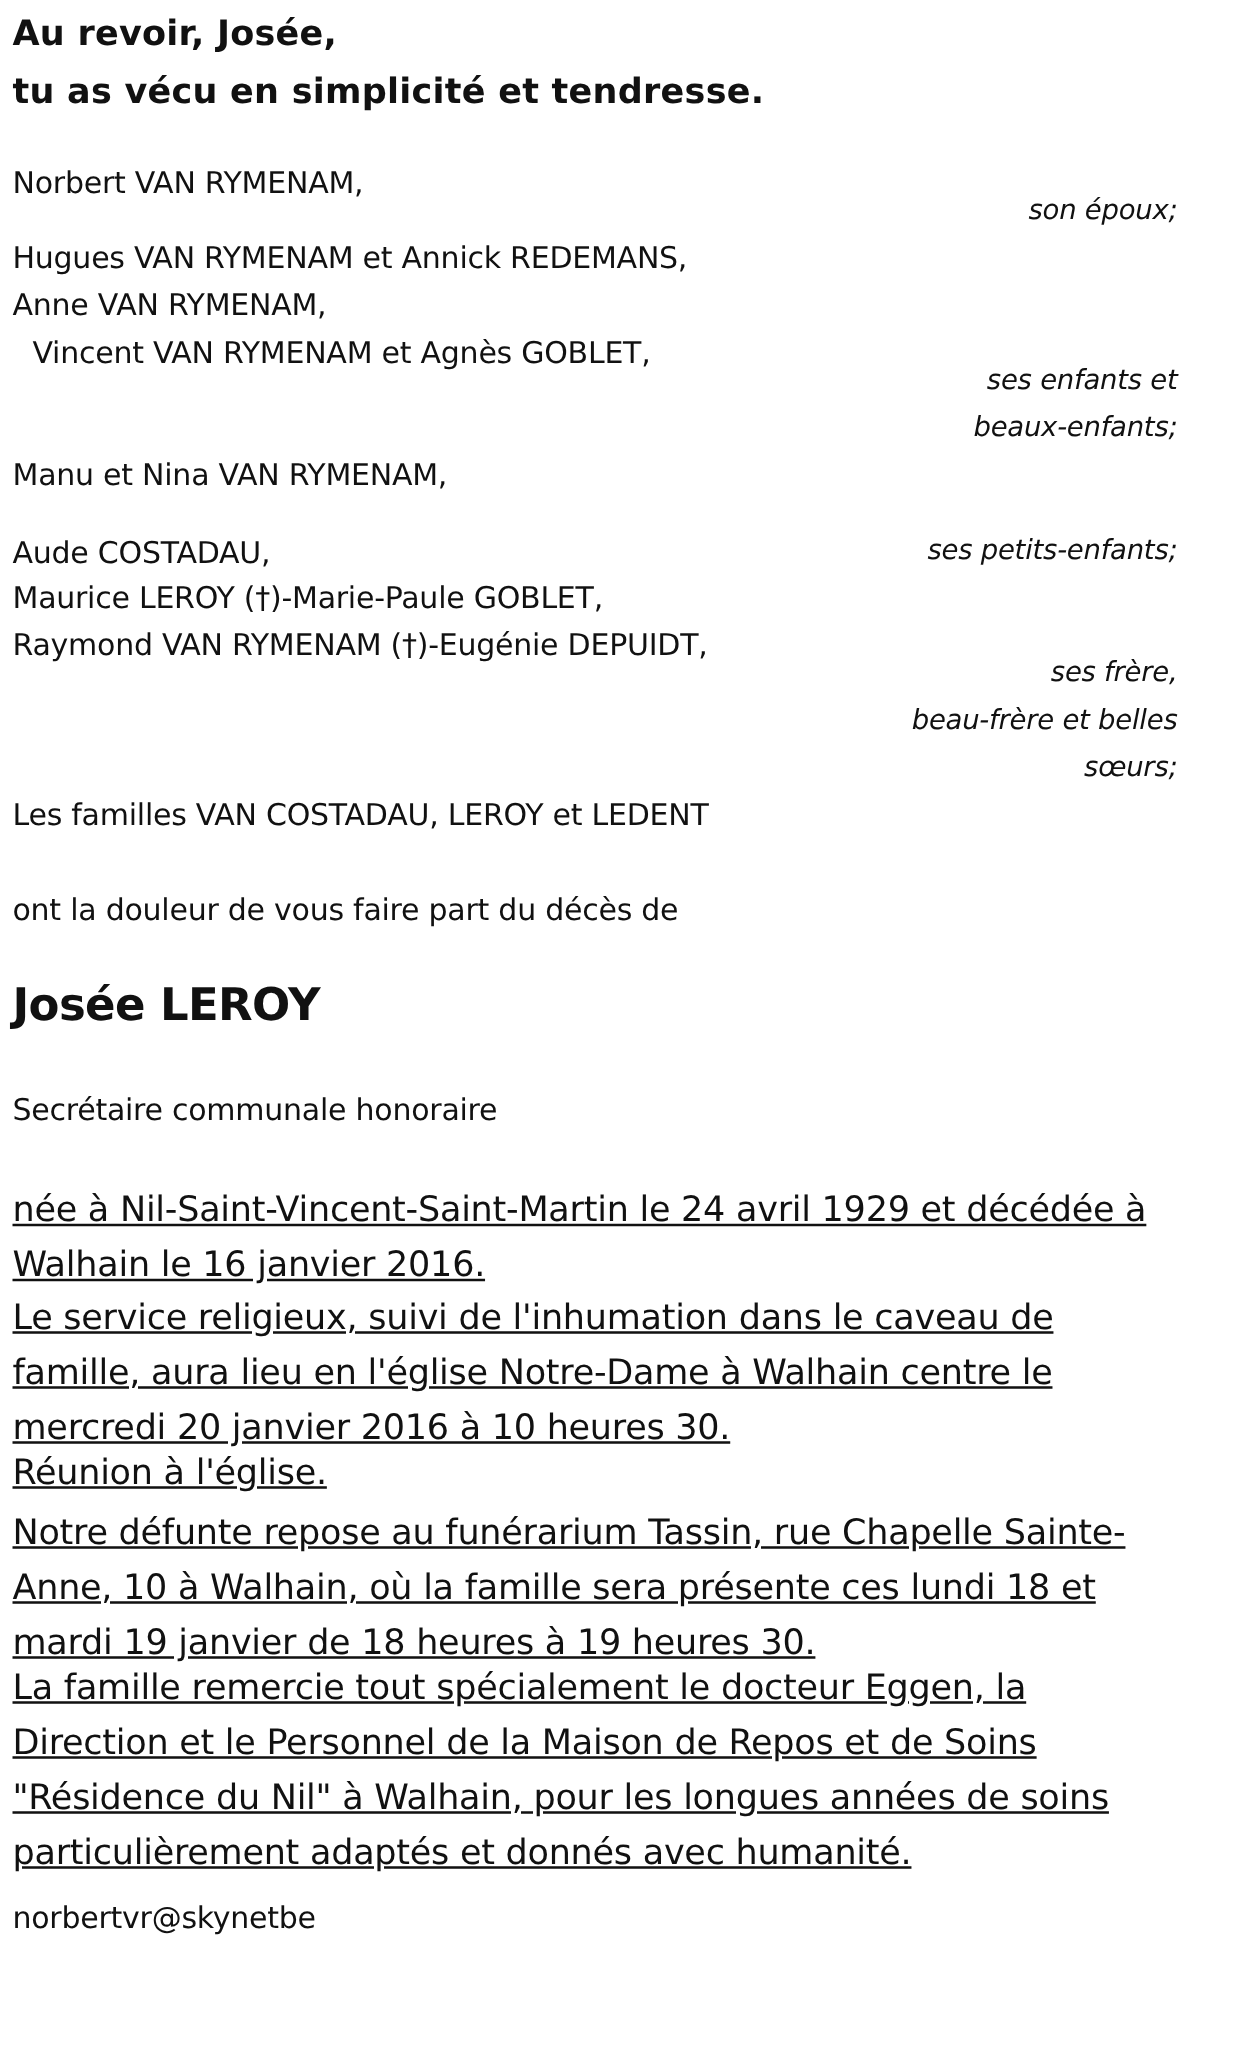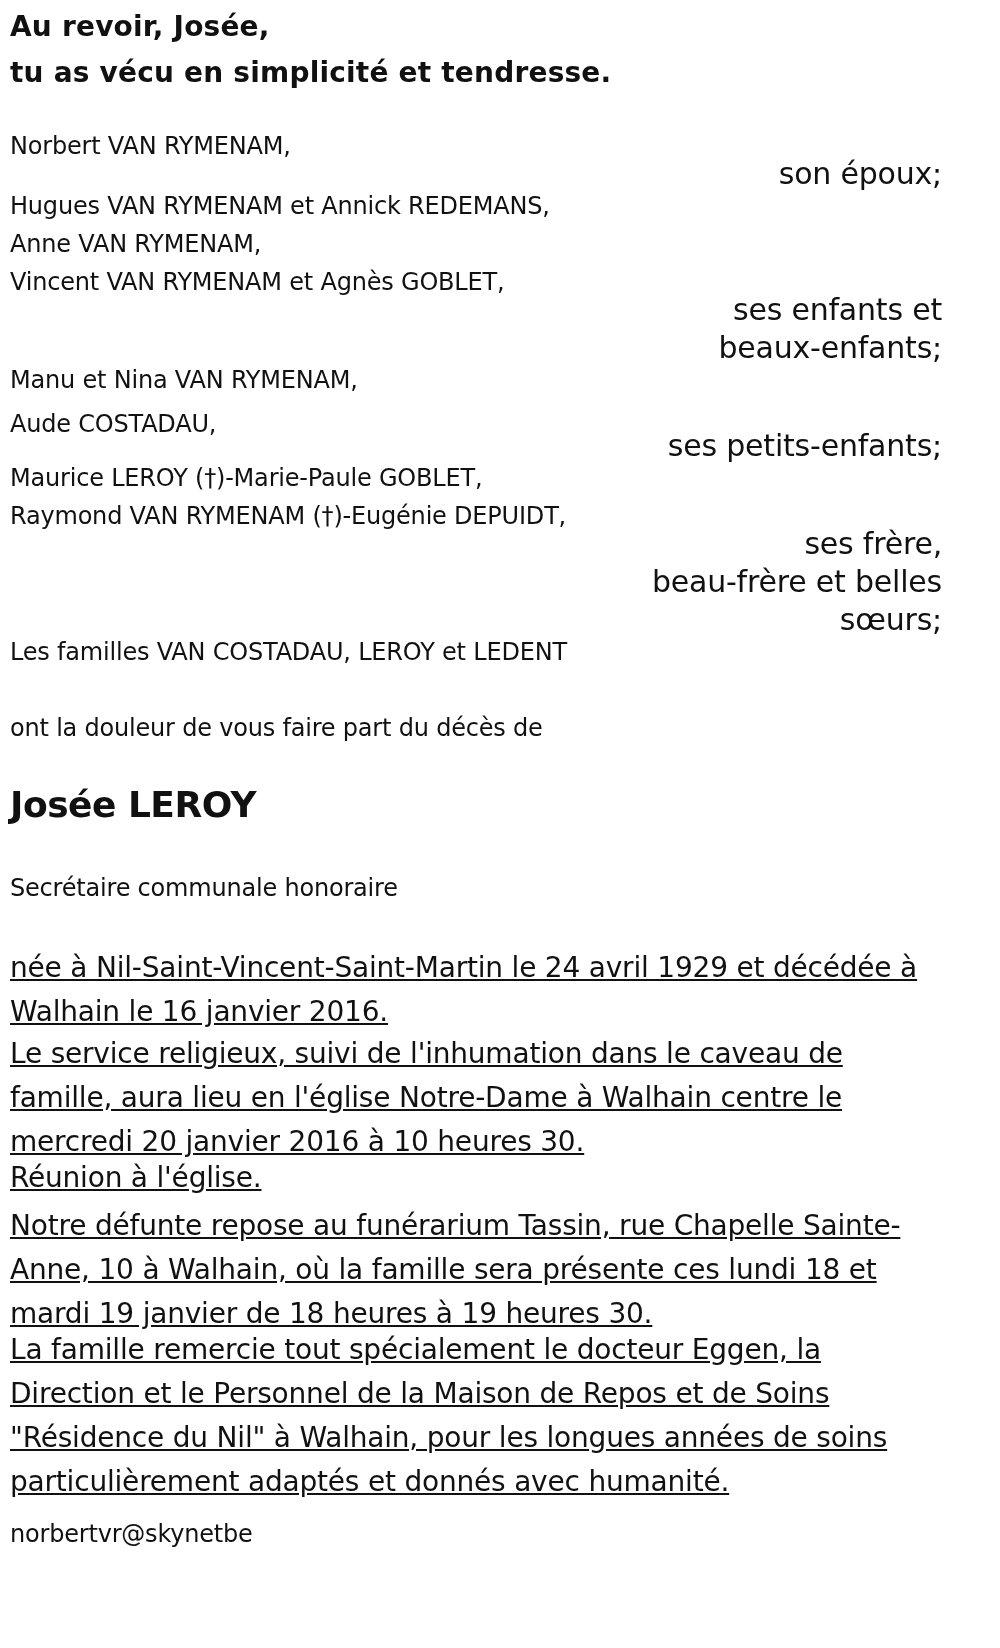--- a/index.html
+++ b/index.html
@@ -30,21 +30,22 @@
       font-size: 28px;
       letter-spacing: 0.2px;
     }
     .name-line {
       font-size: 24px;
       letter-spacing: -0.2px;
     }
     .relation {
       right: 0;
       text-align: right;
-      font-size: 30px;
+      font-style: italic;
+      font-size: 22px;
       letter-spacing: -0.2px;
     }
     .deceased {
       font-weight: bold;
       font-size: 36px;
       letter-spacing: -0.5px;
     }
     .para {
       font-size: 28px;
       line-height: 44px;
@@ -60,26 +61,26 @@
 <div class="page">
 
   <div class="abs motto" style="top:10px;">Au revoir, Josée,</div>
   <div class="abs motto" style="top:56px;">tu as vécu en simplicité et tendresse.</div>
 
   <div class="abs name-line" style="top:132px;">Norbert VAN RYMENAM,</div>
   <div class="abs relation" style="top:156px;">son époux;</div>
 
   <div class="abs name-line" style="top:192px;">Hugues VAN RYMENAM et Annick REDEMANS,</div>
   <div class="abs name-line" style="top:230px;text-align:center;">Anne VAN RYMENAM,</div>
-  <div class="abs name-line" style="top:268px;">Vincent VAN RYMENAM et Agnès GOBLET,</div>
+  <div class="abs name-line" style="top:268px;margin-left:16px;">Vincent VAN RYMENAM et Agnès GOBLET,</div>
   <div class="abs relation" style="top:292px;">ses enfants et</div>
   <div class="abs relation" style="top:330px;">beaux-enfants;</div>
 
   <div class="abs name-line" style="top:366px;">Manu et Nina VAN RYMENAM,</div>
-  <div class="abs name-line" style="top:410px;">Aude COSTADAU,</div>
+  <div class="abs name-line" style="top:428px;">Aude COSTADAU,</div>
   <div class="abs relation" style="top:428px;">ses petits-enfants;</div>
 
   <div class="abs name-line" style="top:464px;">Maurice LEROY (†)-Marie-Paule GOBLET,</div>
   <div class="abs name-line" style="top:502px;">Raymond VAN RYMENAM (†)-Eugénie DEPUIDT,</div>
   <div class="abs relation" style="top:526px;">ses frère,</div>
   <div class="abs relation" style="top:564px;">beau-frère et belles</div>
   <div class="abs relation" style="top:602px;">sœurs;</div>
 
   <div class="abs name-line" style="top:638px;">Les familles VAN COSTADAU, LEROY et LEDENT</div>
 

